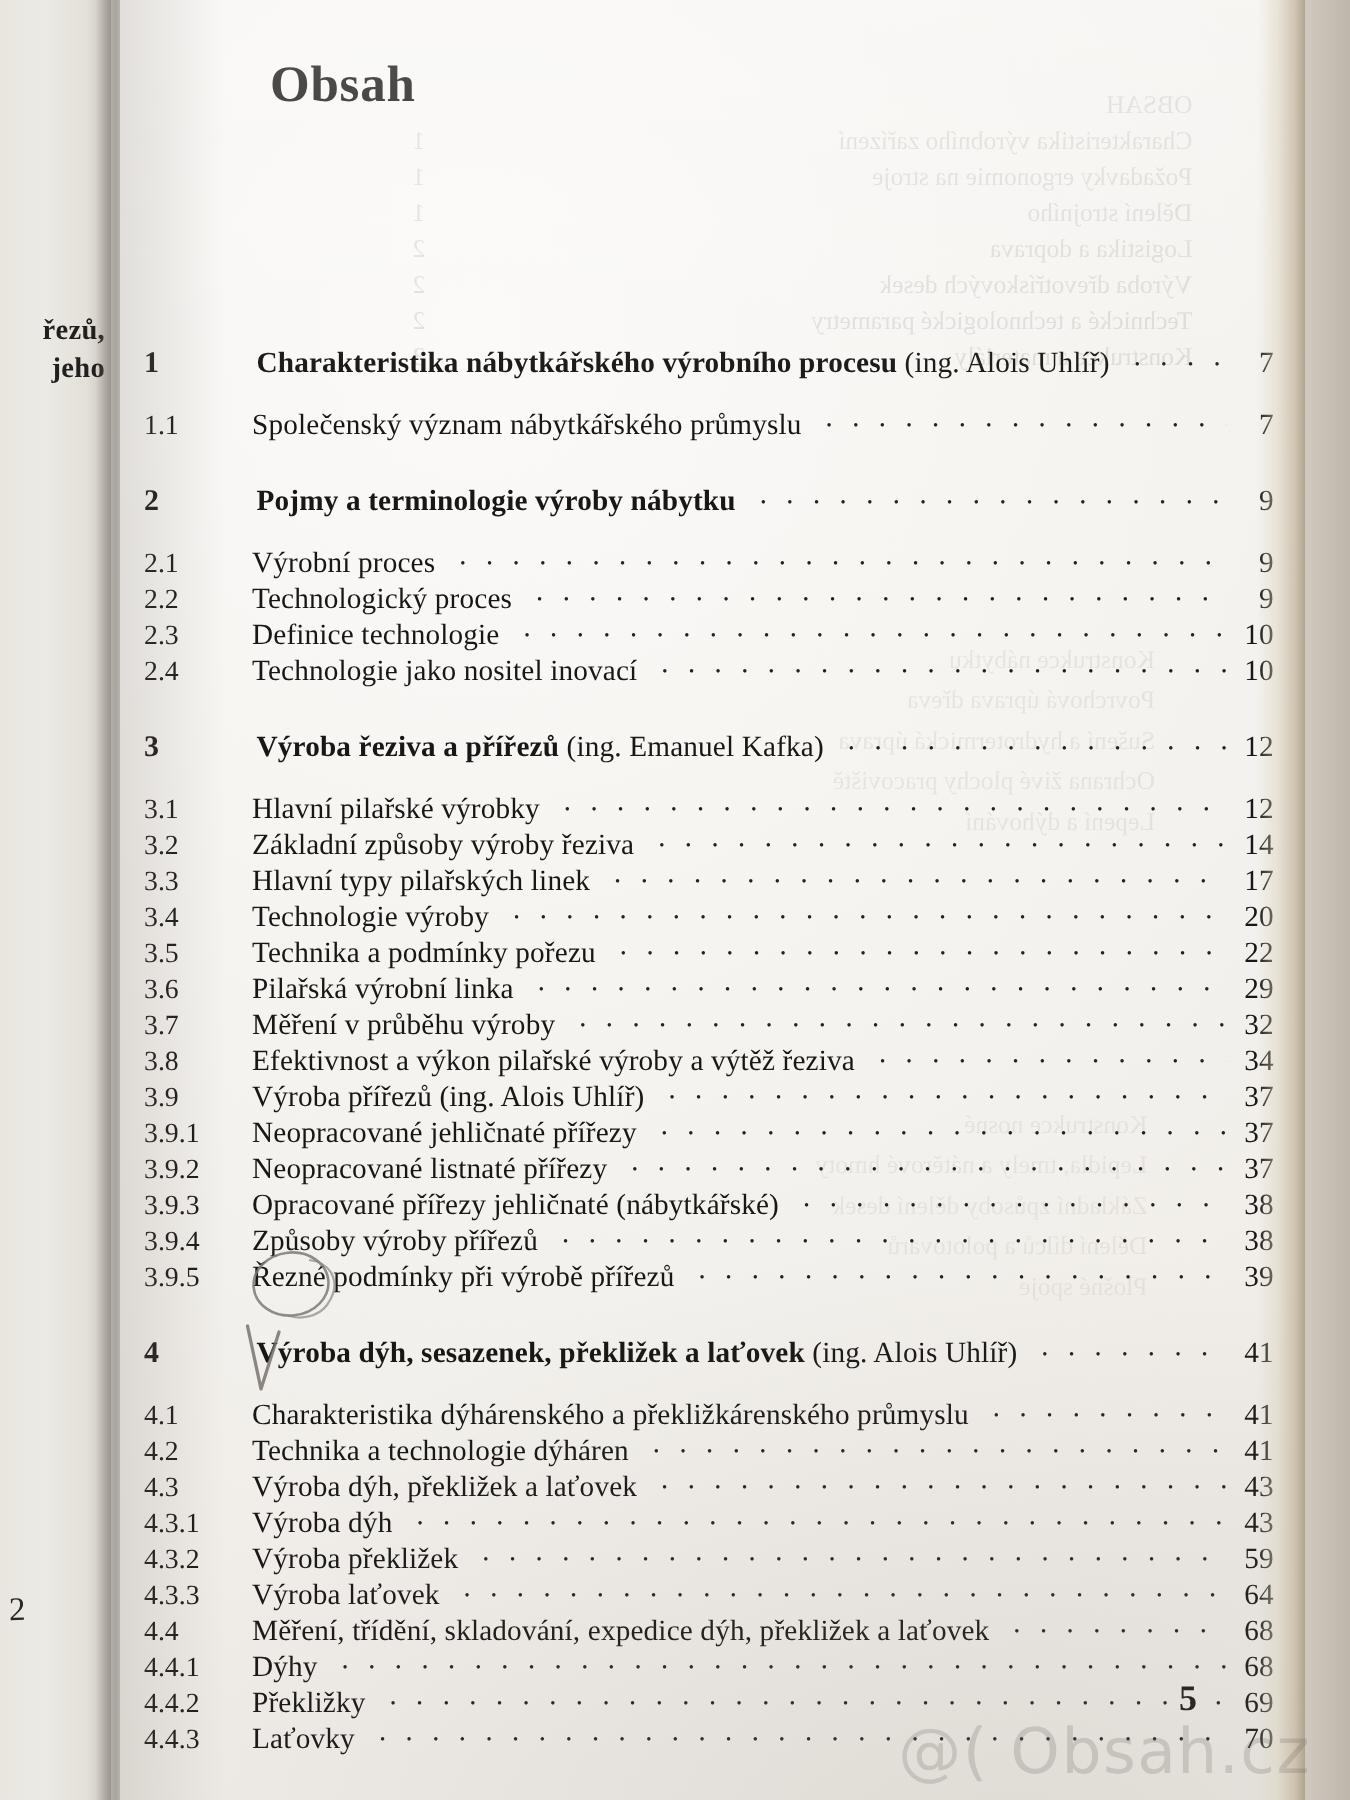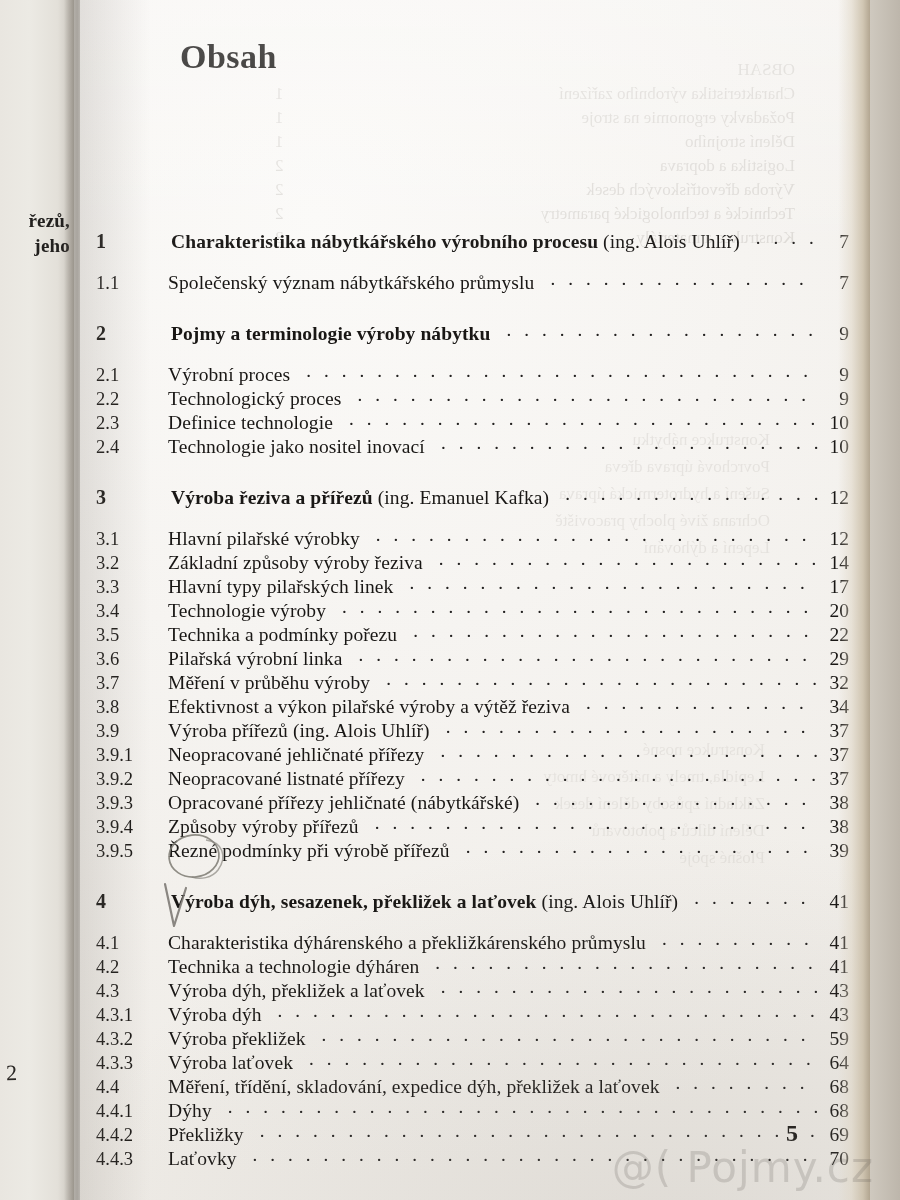--- a/index.html
+++ b/index.html
@@ -569,14 +569,14 @@
       <ellipse cx="42" cy="28" rx="25" ry="21" fill="none" stroke="#7d7a72" stroke-width="1.7" opacity=".85" transform="rotate(-6 42 28)"></ellipse>
       <path d="M54 12 C70 14, 76 28, 66 42 C60 50, 48 52, 40 49" fill="none" stroke="#8a8780" stroke-width="1.5" opacity=".7"></path>
       <path d="M13 56 L22 98 L34 60" fill="none" stroke="#6f6c66" stroke-width="2.2" stroke-linecap="round" stroke-linejoin="round" opacity=".8"></path>
     </svg>
 
     <div class="page-shade"></div>
     <div class="grain"></div>
     <div class="page-edge"></div>
   </div>
 
-  <div class="watermark">@( Pojmy.cz</div>
+  <div class="watermark">@( Obsah.cz</div>
 </div>
 
 </body></html>

